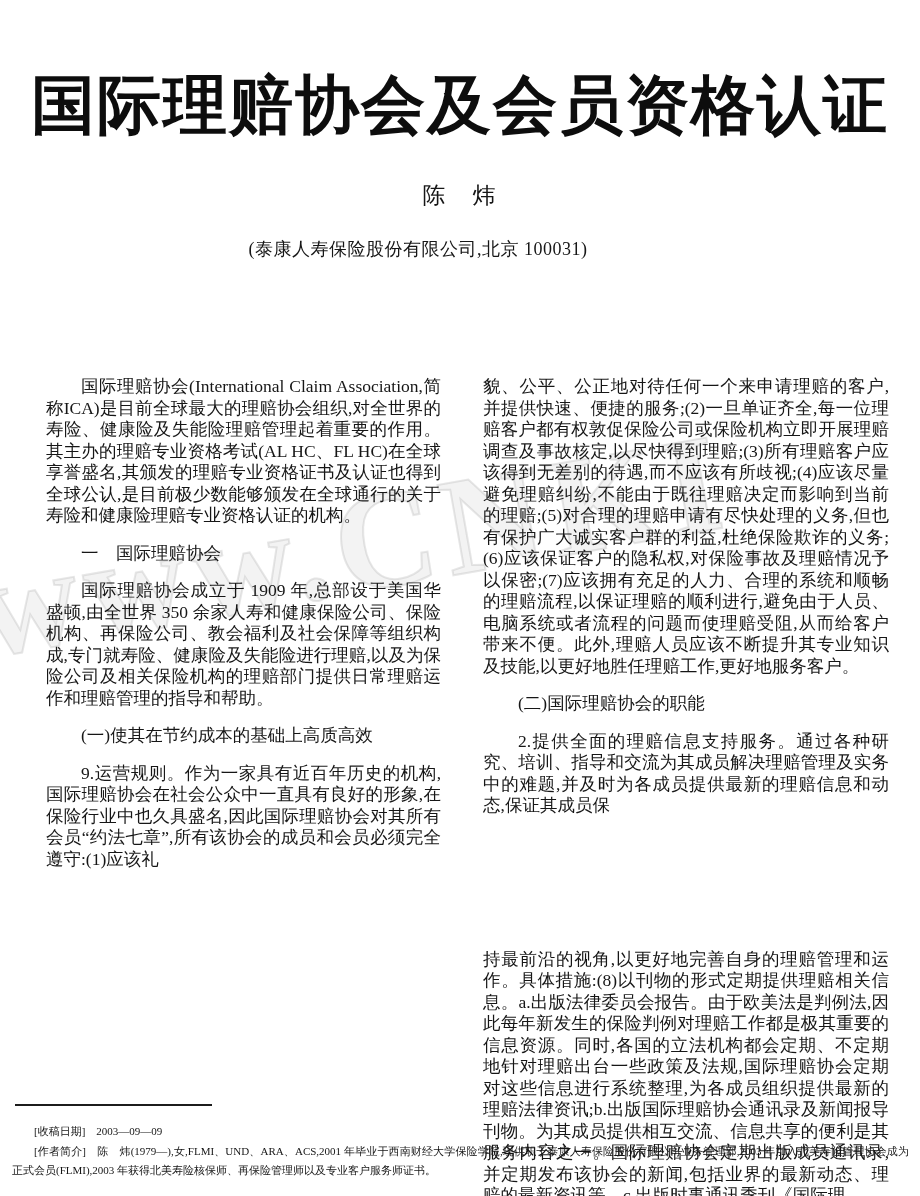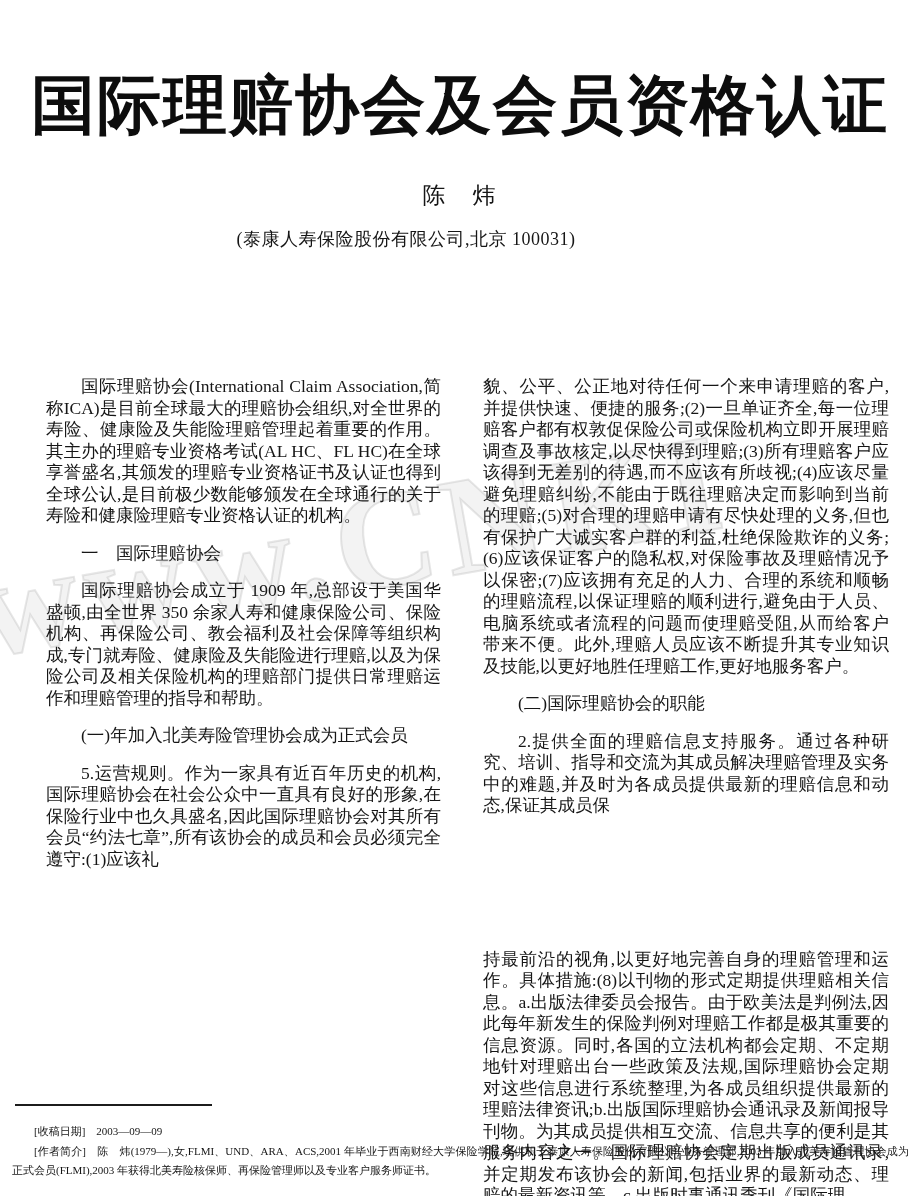--- a/index.html
+++ b/index.html
@@ -11,22 +11,22 @@
   .title{
     position:absolute;top:62px;left:0;width:920px;margin:0;
     text-align:center;font-size:64px;font-weight:bold;letter-spacing:2px;
     white-space:nowrap;color:#0d0d0d;
   }
   .author{
     position:absolute;top:180px;left:0;width:920px;
     text-align:center;font-size:23px;letter-spacing:2px;
   }
   .affiliation{
-    position:absolute;top:227px;left:0;width:812px;
-    text-align:center;font-size:18px;letter-spacing:0.5px;
+    position:absolute;top:237px;left:0;width:812px;
+    text-align:center;font-size:18px;letter-spacing:0.5px;padding-left:12px;
   }
   .col{
     position:absolute;top:360px;
     font-size:17.5px;line-height:21.5px;text-align:justify;
     text-justify:inter-ideograph;
   }
   .col p{margin:16px;}
   .col-left{left:30px;width:427px;}
   .col-right{left:467px;width:438px;}
   .indent{text-indent:2em;}
@@ -59,22 +59,22 @@
   <h1 class="title">国际理赔协会及会员资格认证</h1>
 
   <div class="author">陈　炜</div>
 
   <div class="affiliation">(泰康人寿保险股份有限公司,北京 100031)</div>
 
   <div class="col col-left">
     <p class="indent">国际理赔协会(International Claim Association,简称ICA)是目前全球最大的理赔协会组织,对全世界的寿险、健康险及失能险理赔管理起着重要的作用。其主办的理赔专业资格考试(AL HC、FL HC)在全球享誉盛名,其颁发的理赔专业资格证书及认证也得到全球公认,是目前极少数能够颁发在全球通行的关于寿险和健康险理赔专业资格认证的机构。</p>
     <p class="indent">一　国际理赔协会</p>
     <p class="indent">国际理赔协会成立于 1909 年,总部设于美国华盛顿,由全世界 350 余家人寿和健康保险公司、保险机构、再保险公司、教会福利及社会保障等组织构成,专门就寿险、健康险及失能险进行理赔,以及为保险公司及相关保险机构的理赔部门提供日常理赔运作和理赔管理的指导和帮助。</p>
-    <p class="indent">(一)年加入北美寿险管理协会成为正式会员</p>
-    <p class="indent">5.运营规则。作为一家具有近百年历史的机构,国际理赔协会在社会公众中一直具有良好的形象,在保险行业中也久具盛名,因此国际理赔协会对其所有会员“约法七章”,所有该协会的成员和会员必须完全遵守:(1)应该礼</p>
+    <p class="indent">(一)使其在节约成本的基础上高质高效</p>
+    <p class="indent">9.运营规则。作为一家具有近百年历史的机构,国际理赔协会在社会公众中一直具有良好的形象,在保险行业中也久具盛名,因此国际理赔协会对其所有会员“约法七章”,所有该协会的成员和会员必须完全遵守:(1)应该礼</p>
   </div>
 
   <div class="col col-right">
     <p>貌、公平、公正地对待任何一个来申请理赔的客户,并提供快速、便捷的服务;(2)一旦单证齐全,每一位理赔客户都有权敦促保险公司或保险机构立即开展理赔调查及事故核定,以尽快得到理赔;(3)所有理赔客户应该得到无差别的待遇,而不应该有所歧视;(4)应该尽量避免理赔纠纷,不能由于既往理赔决定而影响到当前的理赔;(5)对合理的理赔申请有尽快处理的义务,但也有保护广大诚实客户群的利益,杜绝保险欺诈的义务;(6)应该保证客户的隐私权,对保险事故及理赔情况予以保密;(7)应该拥有充足的人力、合理的系统和顺畅的理赔流程,以保证理赔的顺利进行,避免由于人员、电脑系统或者流程的问题而使理赔受阻,从而给客户带来不便。此外,理赔人员应该不断提升其专业知识及技能,以更好地胜任理赔工作,更好地服务客户。</p>
     <p class="indent">(二)国际理赔协会的职能</p>
     <p class="indent">2.提供全面的理赔信息支持服务。通过各种研究、培训、指导和交流为其成员解决理赔管理及实务中的难题,并及时为各成员提供最新的理赔信息和动态,保证其成员保</p>
     <div class="spacer"></div>
     <p>持最前沿的视角,以更好地完善自身的理赔管理和运作。具体措施:(8)以刊物的形式定期提供理赔相关信息。a.出版法律委员会报告。由于欧美法是判例法,因此每年新发生的保险判例对理赔工作都是极其重要的信息资源。同时,各国的立法机构都会定期、不定期地针对理赔出台一些政策及法规,国际理赔协会定期对这些信息进行系统整理,为各成员组织提供最新的理赔法律资讯;b.出版国际理赔协会通讯录及新闻报导刊物。为其成员提供相互交流、信息共享的便利是其服务内容之一。国际理赔协会定期出版成员通讯录,并定期发布该协会的新闻,包括业界的最新动态、理赔的最新资讯等。c.出版时事通讯季刊《国际理</p>
   </div>
 

